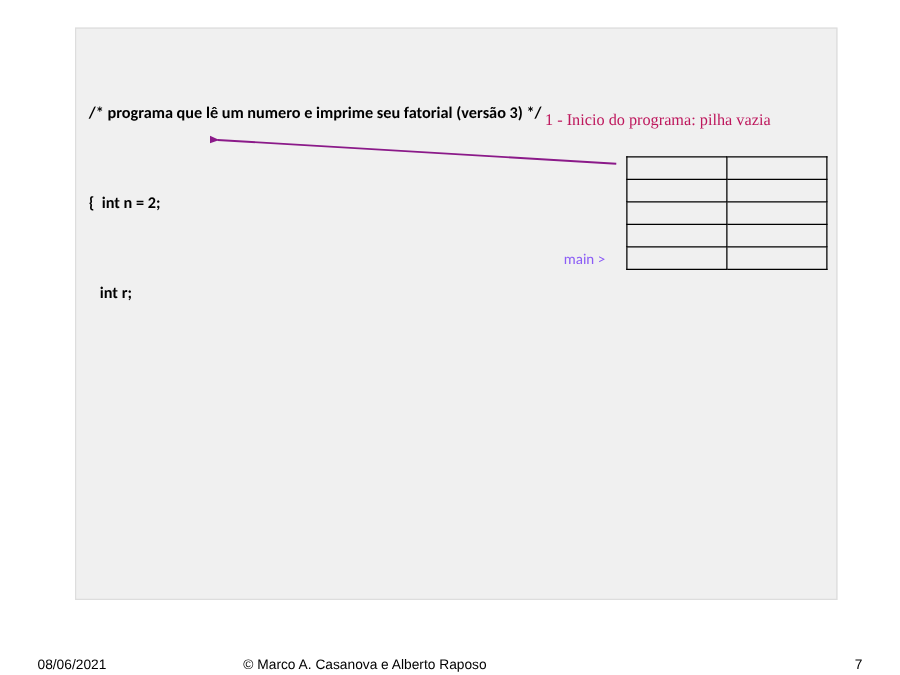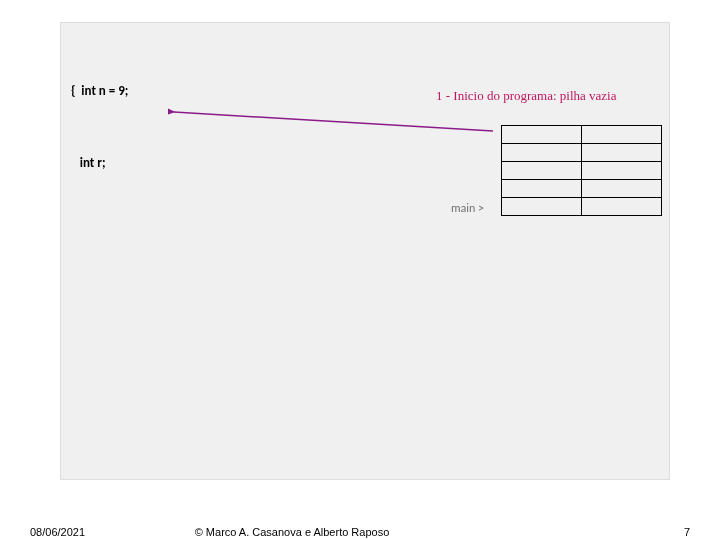--- a/index.html
+++ b/index.html
@@ -49,21 +49,21 @@
     border: 1px solid #000;
     width: 80px;
     height: 18px;
   }
   .stack-label {
     position: absolute;
     left: 390px;
     top: 178px;
     font-family: Calibri, Arial, sans-serif;
     font-size: 12px;
-    color: #737373;
+    color: #8b5cf6;
   }
   .arrow-svg {
     position: absolute;
     pointer-events: none;
   }
   .footer {
     position: absolute;
     left: 0;
     bottom: 14px;
     width: 720px;
@@ -74,21 +74,22 @@
   .footer-date { position: absolute; left: 30px; }
   .footer-copyright { position: absolute; left: 0; width: 584px; text-align: center; }
   .footer-page { position: absolute; right: 30px; }
 </style>
 </head>
 <body>
 
 <div class="slide-body">
 
   <div class="code-block">
-    <span class="code-line">{  int n = 9;</span>
+    <span class="code-line">/* programa que lê um numero e imprime seu fatorial (versão 3) */</span>
+    <span class="code-line">{  int n = 2;</span>
     <span class="code-line">   int r;</span>
     
     
     
     
     
     
     
     
     

